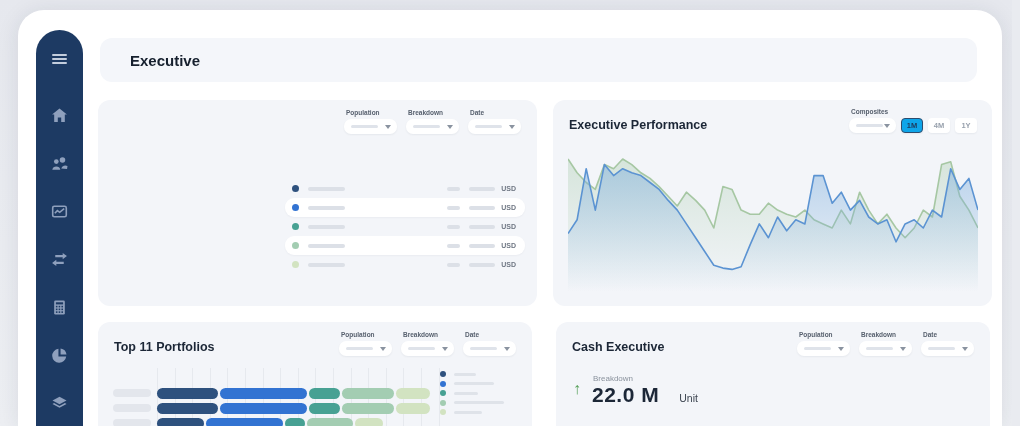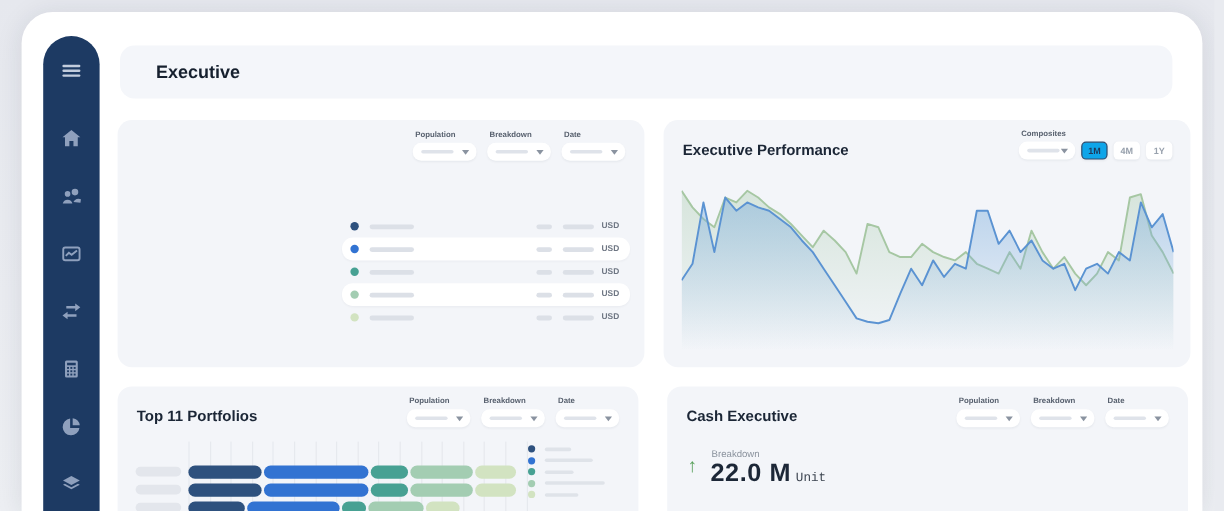--- a/index.html
+++ b/index.html
@@ -57,21 +57,21 @@
   .t10-bar{position:absolute;left:59px;height:11px;display:flex;gap:2px;}
   .t10-seg{height:11px;border-radius:5.5px;}
   .t10-legend-item{position:absolute;left:342px;display:flex;align-items:center;}
   .t10-ldot{width:6px;height:6px;border-radius:50%;}
   .t10-lline{height:3px;border-radius:2px;background:#dfe3e9;margin-left:8px;}
   
   .cash-arrow{position:absolute;left:17px;top:58px;font-size:16px;font-weight:700;color:#57a05a;}
   .cash-dep{position:absolute;left:37px;top:52px;font-size:8px;color:#8a929d;}
   .cash-valrow{position:absolute;left:36px;top:61px;display:flex;align-items:baseline;}
   .cash-val{font-size:21px;font-weight:700;color:#1c2737;letter-spacing:.5px;}
-  .cash-unit{font-size:10.5px;font-weight:400;color:#3c4450;margin-left:4px;font-family:Liberation Mono, monospace;}
+  .cash-unit{font-size:10.5px;font-weight:400;color:#3c4450;margin-left:20px;}
 </style>
 </head>
 <body>
 
 <div id="root">
   <div class="window"></div>
 
   <div class="sidebar">
     <div class="sb-icon hamburger">
       <div>

